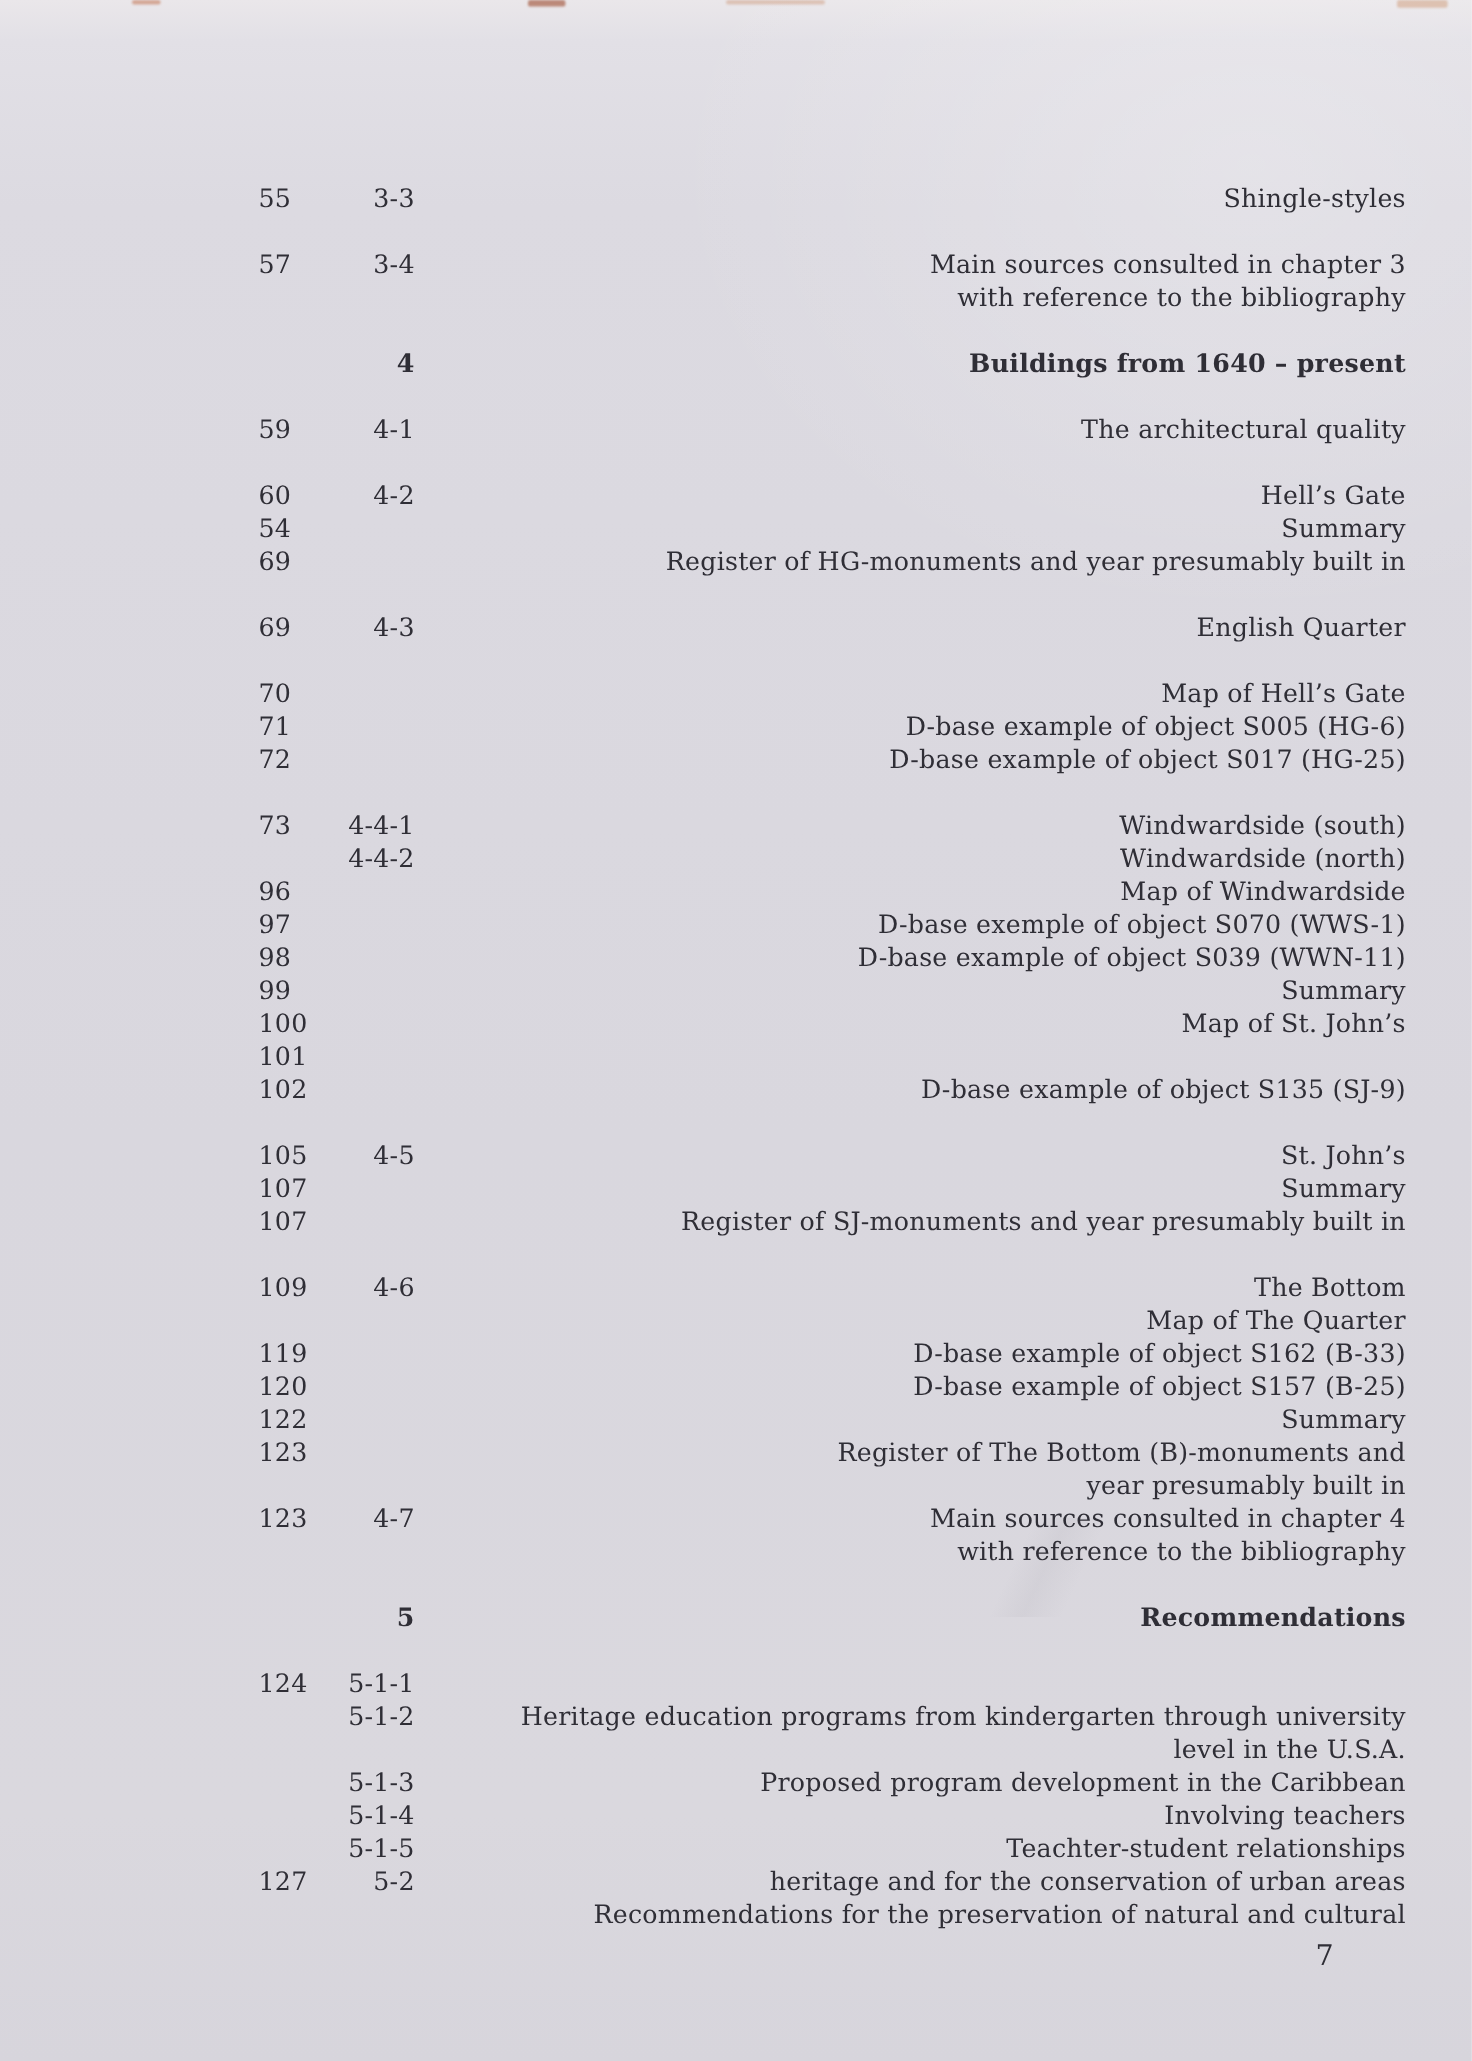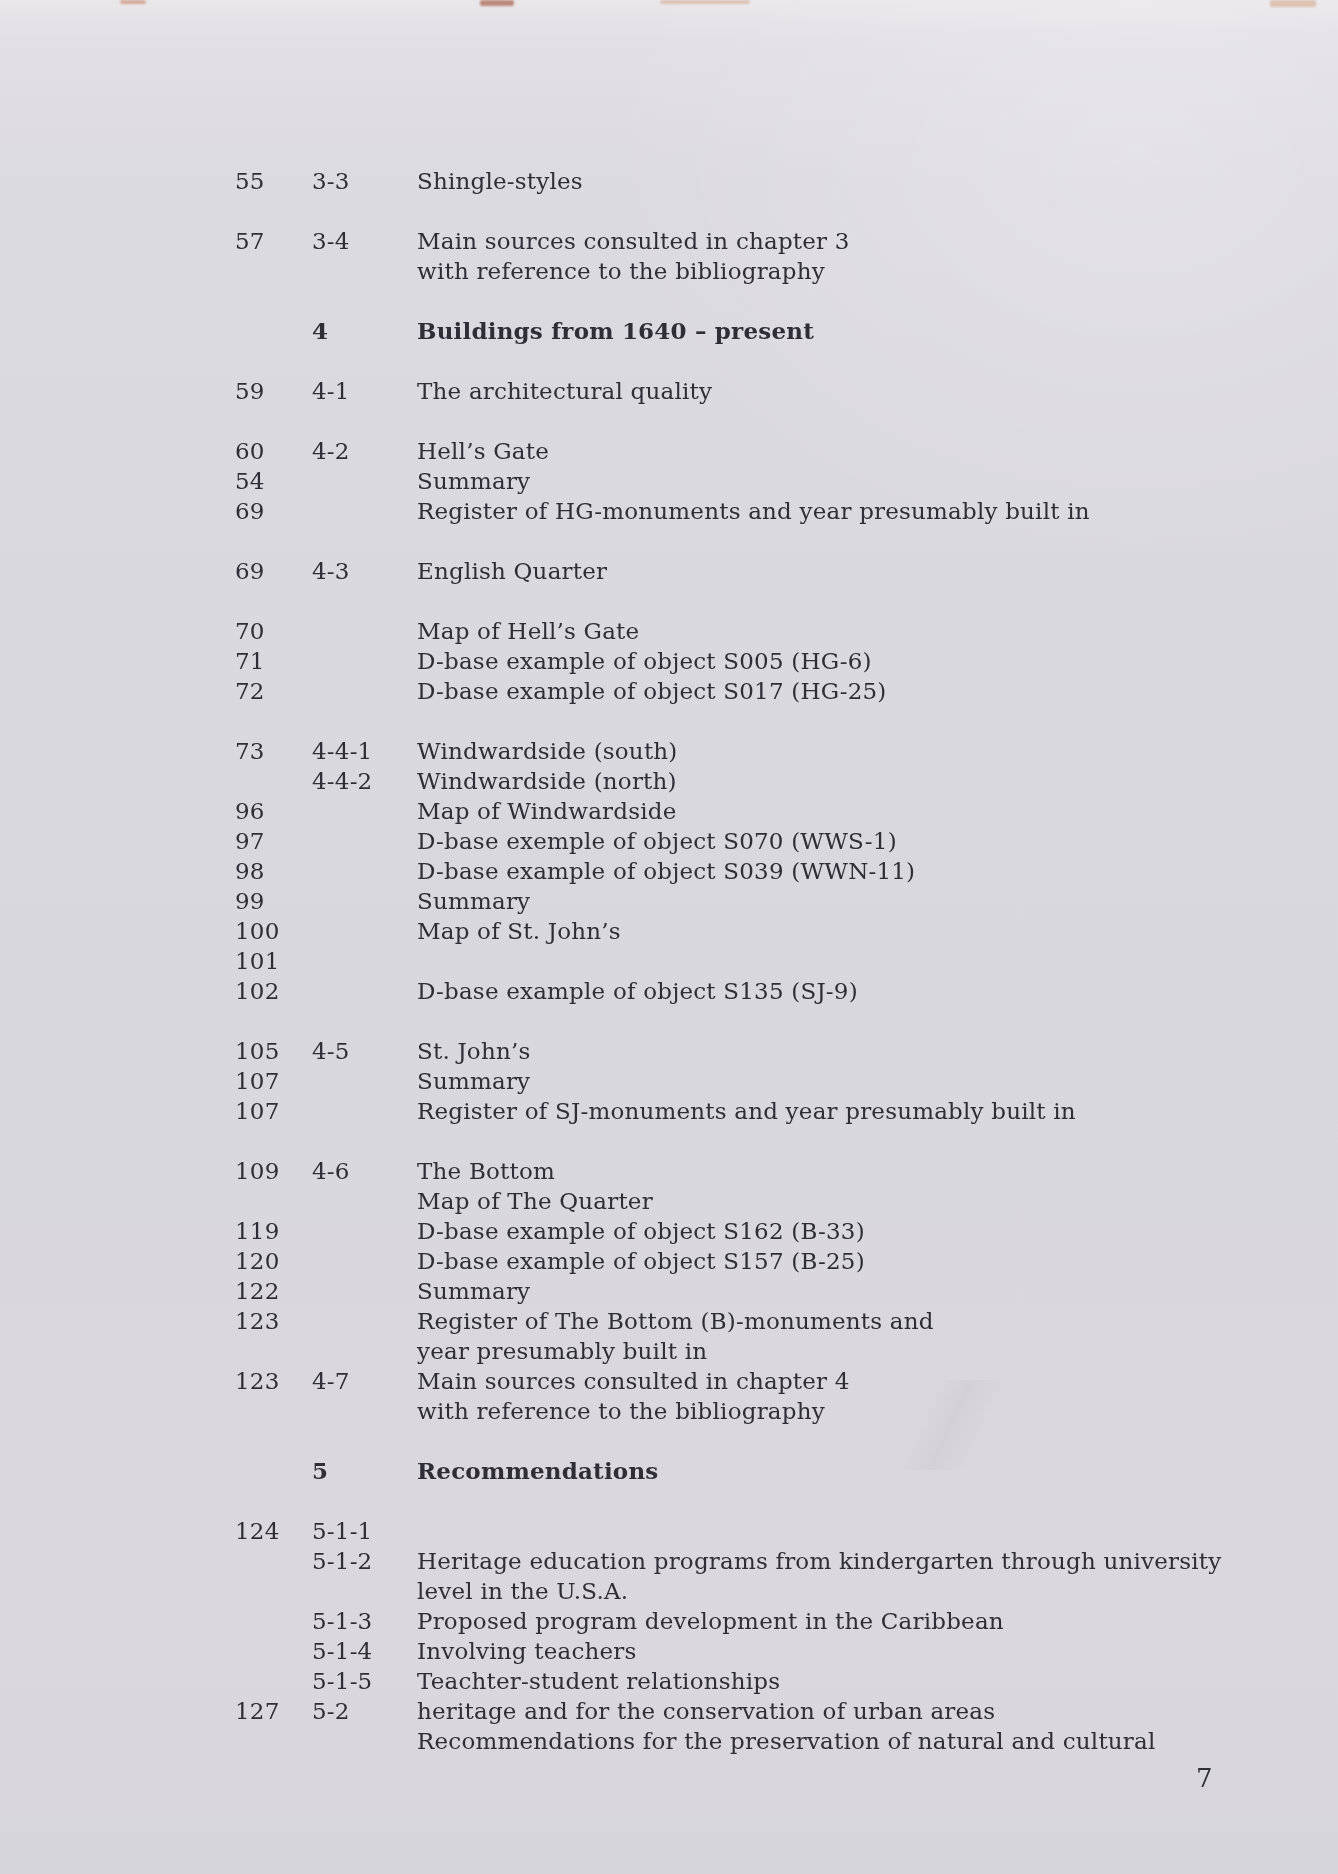--- a/index.html
+++ b/index.html
@@ -47,33 +47,34 @@
   .toc {
     position: absolute;
     top: 166px;
     left: 235px;
     right: 60px;
     font-size: 23px;
     line-height: 30px;
     letter-spacing: 0.2px;
   }
   .toc-group { margin-bottom: 30px; }
-  .toc-row { display: flex; align-items: flex-start; gap: 20px; }
+  .toc-row { display: flex; align-items: flex-start; }
   .toc-row.bold .col-title, .toc-row.bold .col-section { font-weight: bold; }
   .col-page {
     width: 57px;
     flex: 0 0 57px;
     white-space: nowrap;
   }
   .col-section {
     width: 85px;
     flex: 0 0 85px;
     white-space: nowrap;
-  }
-  .col-title { flex: 1 1 auto; }
+    text-align: right;
+  }
+  .col-title { flex: 1 1 auto; text-align: right; }
   .title-line { white-space: nowrap; }
 
   .page-number {
     position: absolute;
     left: 1196px;
     top: 1763px;
     font-size: 26px;
     line-height: 30px;
   }
   

